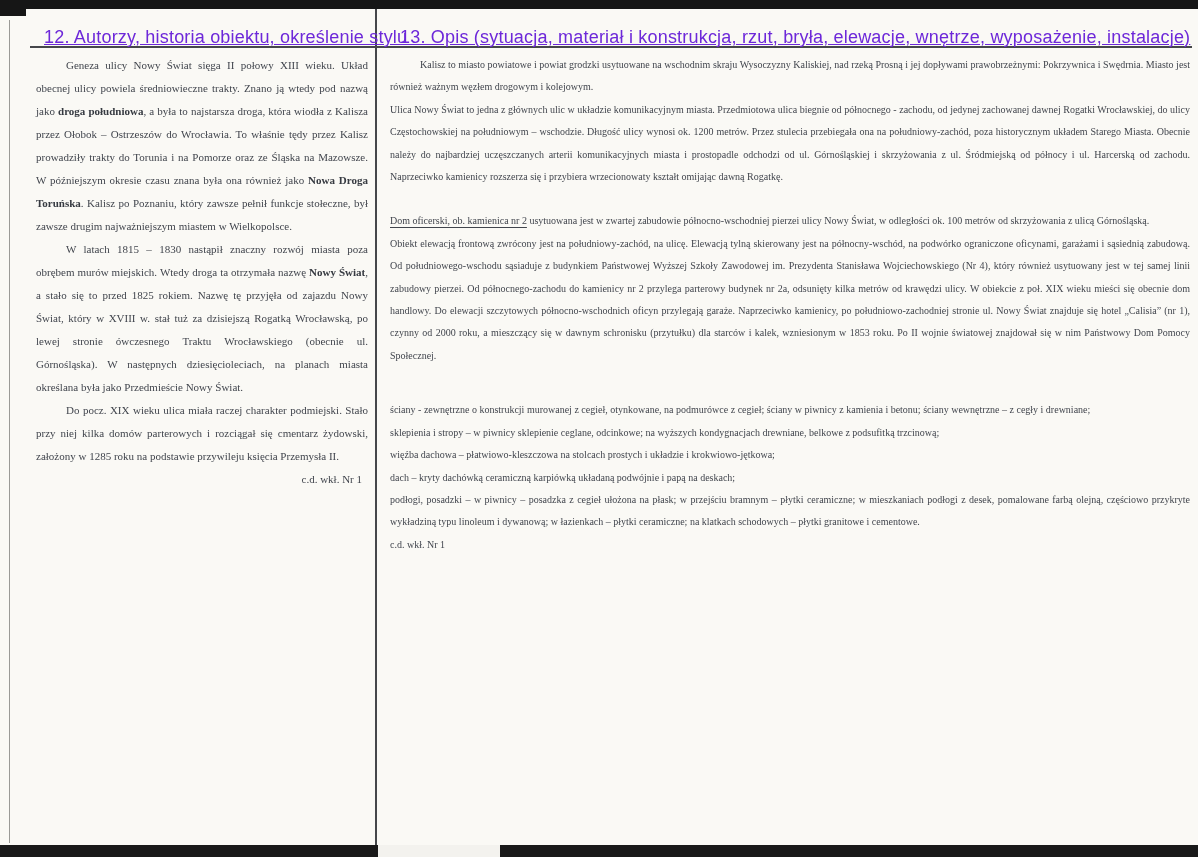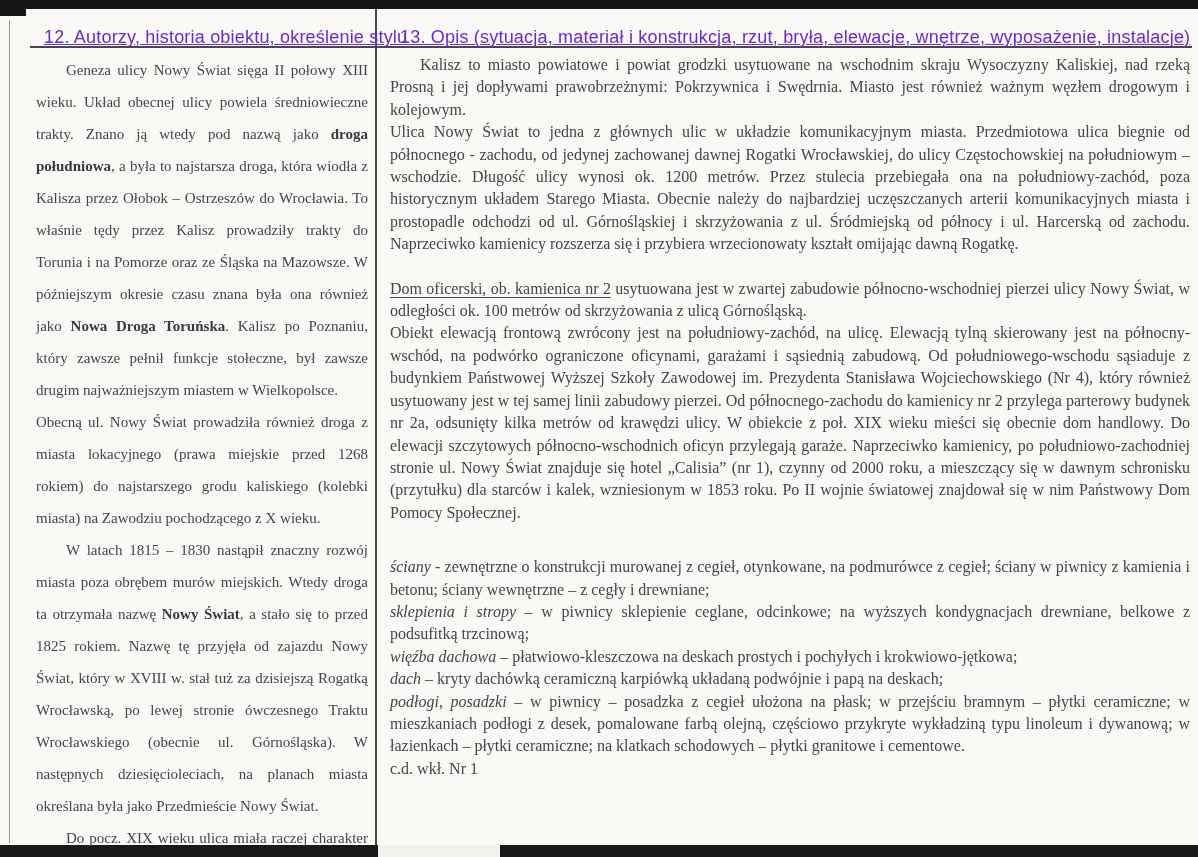--- a/index.html
+++ b/index.html
@@ -21,34 +21,34 @@
   .hdr{
     position:absolute;top:27px;
     font-family:"Liberation Sans", sans-serif;
     font-size:18px;color:#6d28d9;letter-spacing:.2px;white-space:nowrap;text-decoration:underline;
   }
   .hdr-left{left:44px;}
   .hdr-right{left:400px;}
   
   .cols{position:absolute;left:30px;right:8px;top:54px;bottom:16px;display:flex;color:#41454d;}
   .col-left{
-    width:338px;flex:none;font-size:15px;line-height:32px;text-align:justify;
+    width:338px;flex:none;font-size:11px;line-height:23px;text-align:justify;
     padding-left:6px;box-sizing:border-box;
   }
   .col-right{
-    flex:1;font-size:16px;line-height:22.4px;text-align:justify;
+    flex:1;font-size:10px;line-height:22.4px;text-align:justify;
     padding-left:22px;box-sizing:border-box;
   }
   p{margin:0;}
   .indent{text-indent:30px;}
   .gap{height:22px;}
   .gap-sm{height:10px;}
   b,.bold{font-weight:bold;color:#363a41;}
   .ul{text-decoration:underline;text-underline-offset:3px;margin-top:48px;}
-  .it{font-style:italic;margin-top:16px;}
+  .it{margin-top:16px;}
   .align-right{text-align:right;padding-right:6px;}
   .mat-heading{letter-spacing:.4px;}
 </style>
 </head>
 <body>
 
 <div class="edge-top"></div>
 <div class="edge-top-corner"></div>
 <div class="edge-bottom"></div>
 <div class="edge-bottom-notch"></div>
@@ -57,35 +57,34 @@
 <div class="rule-header"></div>
 <div class="divider-v"></div>
 
 <div class="hdr hdr-left">12. Autorzy, historia obiektu, określenie stylu</div>
 <div class="hdr hdr-right">13. Opis (sytuacja, materiał i konstrukcja, rzut, bryła, elewacje, wnętrze, wyposażenie, instalacje)</div>
 
 <div class="cols">
 
   <div class="col-left">
     <p class="indent"><span>Geneza ulicy Nowy Świat sięga II połowy XIII wieku. Układ obecnej ulicy powiela średniowieczne trakty. Znano ją wtedy pod nazwą jako </span><b>droga południowa</b><span>, a była to najstarsza droga, która wiodła z Kalisza przez Ołobok – Ostrzeszów do Wrocławia. To właśnie tędy przez Kalisz prowadziły trakty do Torunia i na Pomorze oraz ze Śląska na Mazowsze. W późniejszym okresie czasu znana była ona również jako </span><b>Nowa Droga Toruńska</b><span>. Kalisz po Poznaniu, który zawsze pełnił funkcje stołeczne, był zawsze drugim najważniejszym miastem w Wielkopolsce.</span></p>
-    <p>Obecną ul. Nowy Świat prowadziła również droga z miasta lokacyjnego (prawa miejskie przed 1268 rokiem) do najstarszego grodu kaliskiego (kolebki miasta) na Zawodziu pochodzącego z X wieku.</p>
     <p class="indent"><span>W latach 1815 – 1830 nastąpił znaczny rozwój miasta poza obrębem murów miejskich. Wtedy droga ta otrzymała nazwę </span><b>Nowy Świat</b><span>, a stało się to przed 1825 rokiem. Nazwę tę przyjęła od zajazdu Nowy Świat, który w XVIII w. stał tuż za dzisiejszą Rogatką Wrocławską, po lewej stronie ówczesnego Traktu Wrocławskiego (obecnie ul. Górnośląska). W następnych dziesięcioleciach, na planach miasta określana była jako Przedmieście Nowy Świat.</span></p>
     <p class="indent">Do pocz. XIX wieku ulica miała raczej charakter podmiejski. Stało przy niej kilka domów parterowych i rozciągał się cmentarz żydowski, założony w 1285 roku na podstawie przywileju księcia Przemysła II.</p>
     <p class="align-right">c.d. wkł. Nr 1</p>
   </div>
 
   <div class="col-right">
     <p class="indent">Kalisz to miasto powiatowe i powiat grodzki usytuowane na wschodnim skraju Wysoczyzny Kaliskiej, nad rzeką Prosną i jej dopływami prawobrzeżnymi: Pokrzywnica i Swędrnia. Miasto jest również ważnym węzłem drogowym i kolejowym.</p>
     <p>Ulica Nowy Świat to jedna z głównych ulic w układzie komunikacyjnym miasta. Przedmiotowa ulica biegnie od północnego - zachodu, od jedynej zachowanej dawnej Rogatki Wrocławskiej, do ulicy Częstochowskiej na południowym – wschodzie. Długość ulicy wynosi ok. 1200 metrów. Przez stulecia przebiegała ona na południowy-zachód, poza historycznym układem Starego Miasta. Obecnie należy do najbardziej uczęszczanych arterii komunikacyjnych miasta i prostopadle odchodzi od ul. Górnośląskiej i skrzyżowania z ul. Śródmiejską od północy i ul. Harcerską od zachodu. Naprzeciwko kamienicy rozszerza się i przybiera wrzecionowaty kształt omijając dawną Rogatkę.</p>
     <div class="gap"></div>
     <p><span class="ul">Dom oficerski, ob. kamienica nr 2</span><span> usytuowana jest  w zwartej zabudowie północno-wschodniej pierzei ulicy Nowy Świat, w odległości ok. 100 metrów od skrzyżowania z ulicą Górnośląską.</span></p>
     <p>Obiekt elewacją frontową zwrócony jest na południowy-zachód, na ulicę. Elewacją tylną skierowany jest na północny-wschód, na podwórko ograniczone oficynami, garażami i sąsiednią zabudową. Od południowego-wschodu sąsiaduje z budynkiem Państwowej Wyższej Szkoły Zawodowej im. Prezydenta Stanisława Wojciechowskiego (Nr 4), który również usytuowany jest w tej samej linii zabudowy pierzei. Od północnego-zachodu do kamienicy nr 2 przylega parterowy budynek nr 2a, odsunięty kilka metrów od krawędzi ulicy. W obiekcie z poł. XIX wieku mieści się obecnie dom handlowy. Do elewacji szczytowych północno-wschodnich oficyn przylegają garaże. Naprzeciwko kamienicy, po południowo-zachodniej stronie ul. Nowy Świat znajduje się hotel „Calisia” (nr 1), czynny od 2000 roku, a mieszczący się w dawnym schronisku (przytułku) dla starców i kalek, wzniesionym w 1853 roku. Po II wojnie światowej znajdował się w nim Państwowy Dom Pomocy Społecznej.</p>
     <div class="gap"></div>
     <div class="gap-sm"></div>
     <p><span class="it">ściany</span><span>  - zewnętrzne o konstrukcji murowanej z cegieł, otynkowane, na podmurówce z cegieł; ściany w piwnicy z kamienia i betonu; ściany wewnętrzne – z cegły i drewniane;</span></p>
     <p><span class="it">sklepienia i stropy</span><span> – w piwnicy sklepienie ceglane, odcinkowe; na wyższych kondygnacjach drewniane, belkowe z podsufitką trzcinową;</span></p>
-    <p><span class="it">więźba dachowa</span><span> – płatwiowo-kleszczowa na deskach prostych i pochyłych i krokwiowo-jętkowa;</span></p>
+    <p><span class="it">więźba dachowa</span><span> – płatwiowo-kleszczowa na stolcach prostych i układzie i krokwiowo-jętkowa;</span></p>
     <p><span class="it">dach</span><span> – kryty dachówką ceramiczną karpiówką układaną podwójnie i papą na deskach;</span></p>
     <p><span class="it">podłogi, posadzki</span><span> – w piwnicy – posadzka z cegieł ułożona na płask; w przejściu bramnym – płytki ceramiczne; w mieszkaniach podłogi z desek, pomalowane farbą olejną, częściowo przykryte wykładziną typu linoleum i dywanową; w łazienkach – płytki ceramiczne; na klatkach schodowych – płytki granitowe i cementowe.</span></p>
     <p>c.d. wkł. Nr 1</p>
   </div>
 
 </div>
 
 </body></html>

